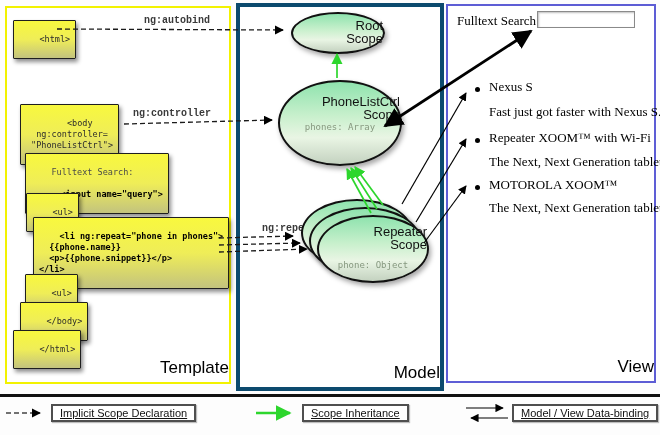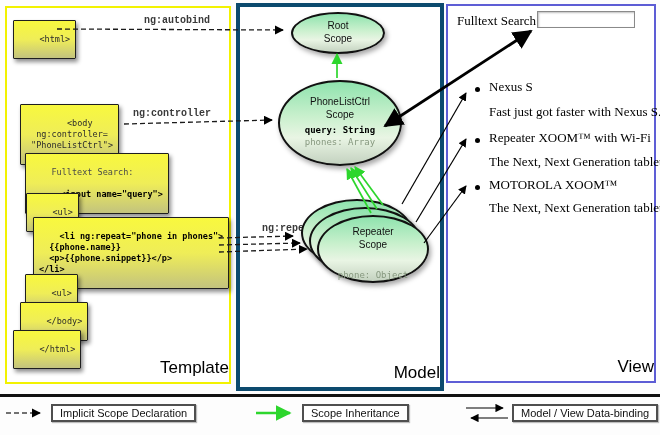--- a/index.html
+++ b/index.html
@@ -27,39 +27,39 @@
 
   
   .nglabel{position:absolute;font-family:Liberation Mono, monospace;
            font-size:10px;font-weight:bold;color:#3a3a3a;white-space:nowrap;}
 
   
   .scope{position:absolute;border:2px solid #111;border-radius:50%;
          background:linear-gradient(180deg,#8fe3ae 0%,#c9f0cd 42%,#e9f5e4 68%,#c4d2c0 100%);
          box-shadow:2px 3px 5px rgba(0,0,0,.35);
          text-align:center;color:#111;}
-  .scope .title{font-size:10px;line-height:13px;white-space:pre;}
+  .scope .title{font-size:13px;line-height:13px;white-space:pre;text-align:right;}
   .scope .prop{font-family:"DejaVu Sans Mono","Liberation Mono",monospace;
                font-size:9px;line-height:12px;}
   .prop-bold{font-weight:bold;color:#000;}
   .prop-gray{color:#86987f;}
 
   
   .vtext{position:absolute;font-family:"Liberation Serif",serif;font-size:13px;
          color:#000;white-space:nowrap;}
   .bullet{position:absolute;width:5px;height:5px;border-radius:50%;background:#000;}
   #view-input{position:absolute;left:537px;top:11px;width:92px;height:15px;
               border:1px solid #8a8a8a;box-shadow:inset 1px 1px 2px rgba(0,0,0,.25);
               background:#fff;font-size:11px;padding:0 2px;}
 
   
   #separator{position:absolute;left:0;top:394px;width:660px;height:3px;background:#111;}
   .legend-box{position:absolute;background:#fff;border:2px solid #4f4f4f;
               box-shadow:1px 1px 1px rgba(0,0,0,.25);
-              padding:1px 7px;font-size:11px;color:#111;white-space:nowrap;}
+              padding:1px 7px;font-size:11px;color:#111;white-space:nowrap;text-decoration:underline;}
 
   
   #arrows{position:absolute;left:0;top:0;width:660px;height:435px;
           pointer-events:none;z-index:50;}
   .dash{stroke:#1a1a1a;stroke-width:1.3;stroke-dasharray:5 3;fill:none;}
   .dashgray{stroke:#444;stroke-width:1.3;stroke-dasharray:5 3;fill:none;}
   .green{stroke:#2dd62d;stroke-width:1.7;fill:none;}
   .greenthick{stroke:#2dd62d;stroke-width:2.4;fill:none;}
   .thin{stroke:#000;stroke-width:1.2;fill:none;}
   .thick{stroke:#000;stroke-width:2.8;fill:none;}
@@ -122,30 +122,29 @@
   <div class="nglabel" style="left:238px;top:223px;padding-left:24px;">ng:repeat</div>
 
   <div class="scope" style="left:291px;top:12px;width:90px;height:38px;z-index:3;">
     <div class="title" style="margin-top:5px;">Root
 Scope</div>
   </div>
 
   <div class="scope" style="left:278px;top:80px;width:120px;height:82px;z-index:3;">
     <div class="title" style="margin-top:13px;">PhoneListCtrl
 Scope</div>
-    <div class="prop prop-bold" style="margin-top:3px;">query: String</div>
     <div class="prop prop-gray">phones: Array</div>
   </div>
 
   <div class="scope" style="left:301px;top:199px;width:108px;height:64px;z-index:1;"></div>
   <div class="scope" style="left:309px;top:207px;width:108px;height:64px;z-index:2;"></div>
   <div class="scope" style="left:317px;top:215px;width:108px;height:64px;z-index:3;">
     <div class="title" style="margin-top:8px;">Repeater
 Scope</div>
-    <div class="prop prop-gray" style="margin-top:18px;">phone: Object</div>
+    <div class="prop prop-gray" style="margin-top:8px;">phone: Object</div>
   </div>
 
   <div class="vtext" style="left:457px;top:13px;">Fulltext Search:</div>
   <input id="view-input" type="text" value="" style="">
 
   <div class="bullet" style="left:475px;top:87px;"></div>
   <div class="vtext" style="left:489px;top:79px;">Nexus S</div>
   <div class="vtext" style="left:489px;top:104px;">Fast just got faster with Nexus S.</div>
 
   <div class="bullet" style="left:475px;top:138px;"></div>

